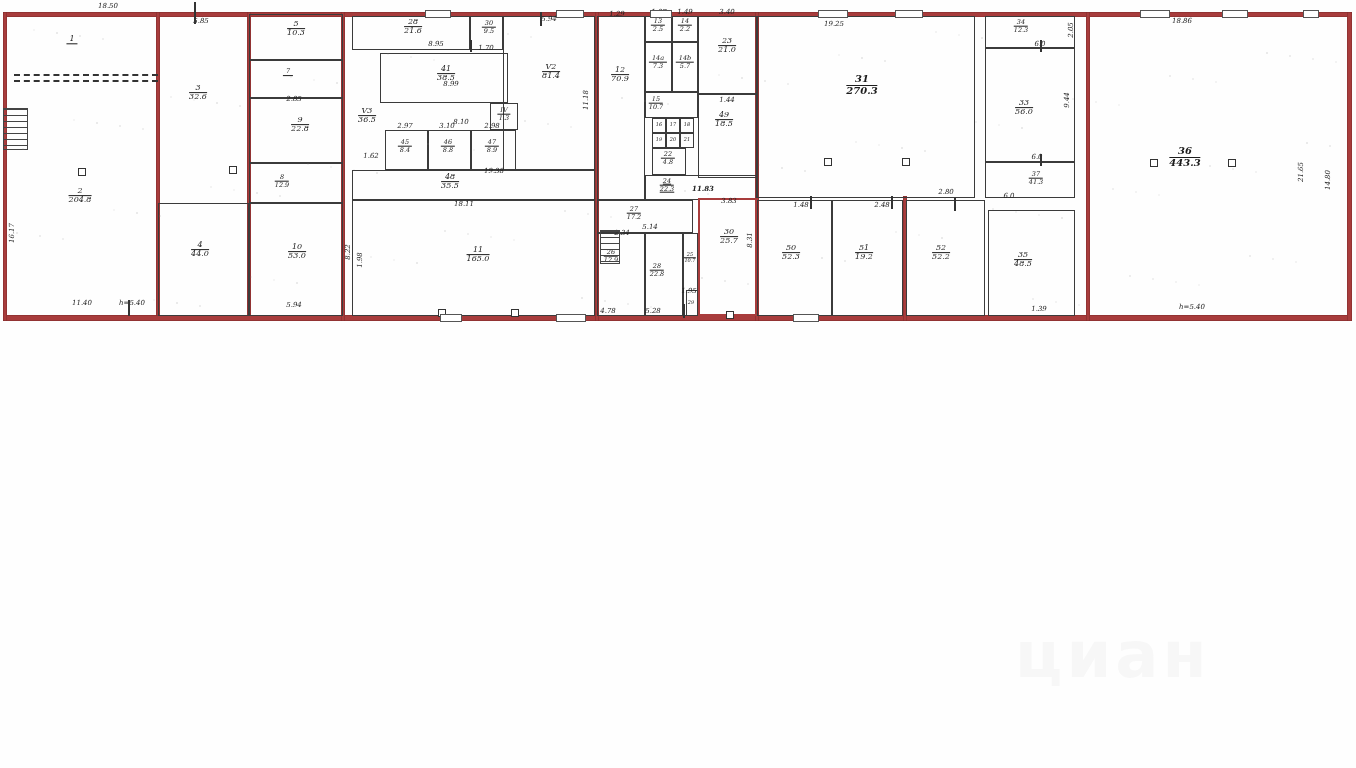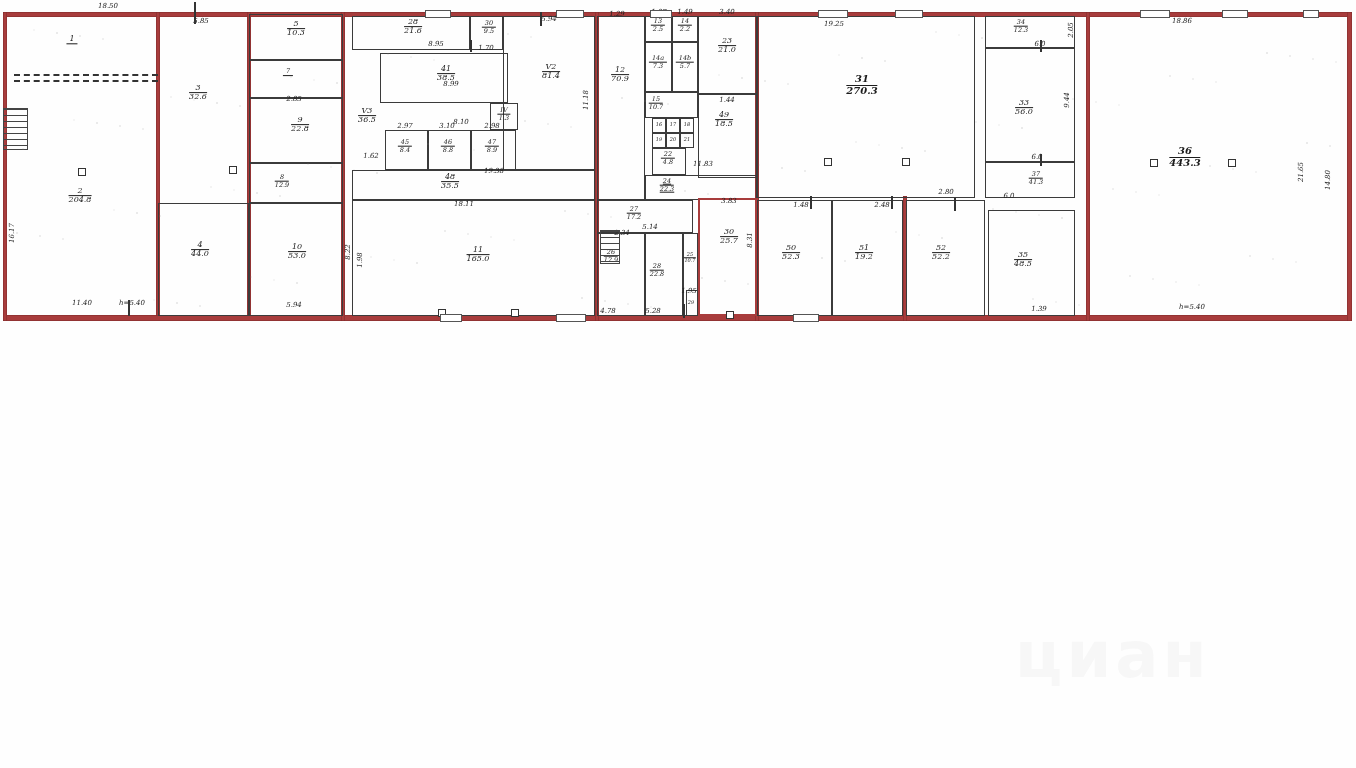--- a/index.html
+++ b/index.html
@@ -175,21 +175,21 @@
       <div class="dim" style="left: 494px; top: 171px;">19.38</div>
       <div class="dim" style="left: 464px; top: 204px;">18.11</div>
       <div class="dim v" style="left: 586px; top: 100px;">11.18</div>
       <div class="dim v" style="left: 348px; top: 252px;">8.22</div>
       <div class="dim v" style="left: 360px; top: 260px;">1.98</div>
       <div class="dim" style="left: 617px; top: 14px;">1.29</div>
       <div class="dim" style="left: 659px; top: 12px;">1.87</div>
       <div class="dim" style="left: 685px; top: 12px;">1.49</div>
       <div class="dim" style="left: 727px; top: 12px;">3.40</div>
       <div class="dim" style="left: 727px; top: 100px;">1.44</div>
-      <div class="dim" style="left: 703px; top: 164px;">11.83</div>
+      <div class="dim" style="left: 703px; top: 188px; font-weight: bold;">11.83</div>
       <div class="dim" style="left: 650px; top: 227px;">5.14</div>
       <div class="dim" style="left: 622px; top: 233px;">2.34</div>
       <div class="dim" style="left: 608px; top: 311px;">4.78</div>
       <div class="dim" style="left: 653px; top: 311px;">5.28</div>
       <div class="dim" style="left: 689px; top: 291px;">1.95</div>
       <div class="dim" style="left: 729px; top: 201px;">3.83</div>
       <div class="dim v" style="left: 750px; top: 240px;">8.31</div>
       <div class="dim" style="left: 834px; top: 24px;">19.25</div>
       <div class="dim" style="left: 801px; top: 205px;">1.48</div>
       <div class="dim" style="left: 882px; top: 205px;">2.48</div>

